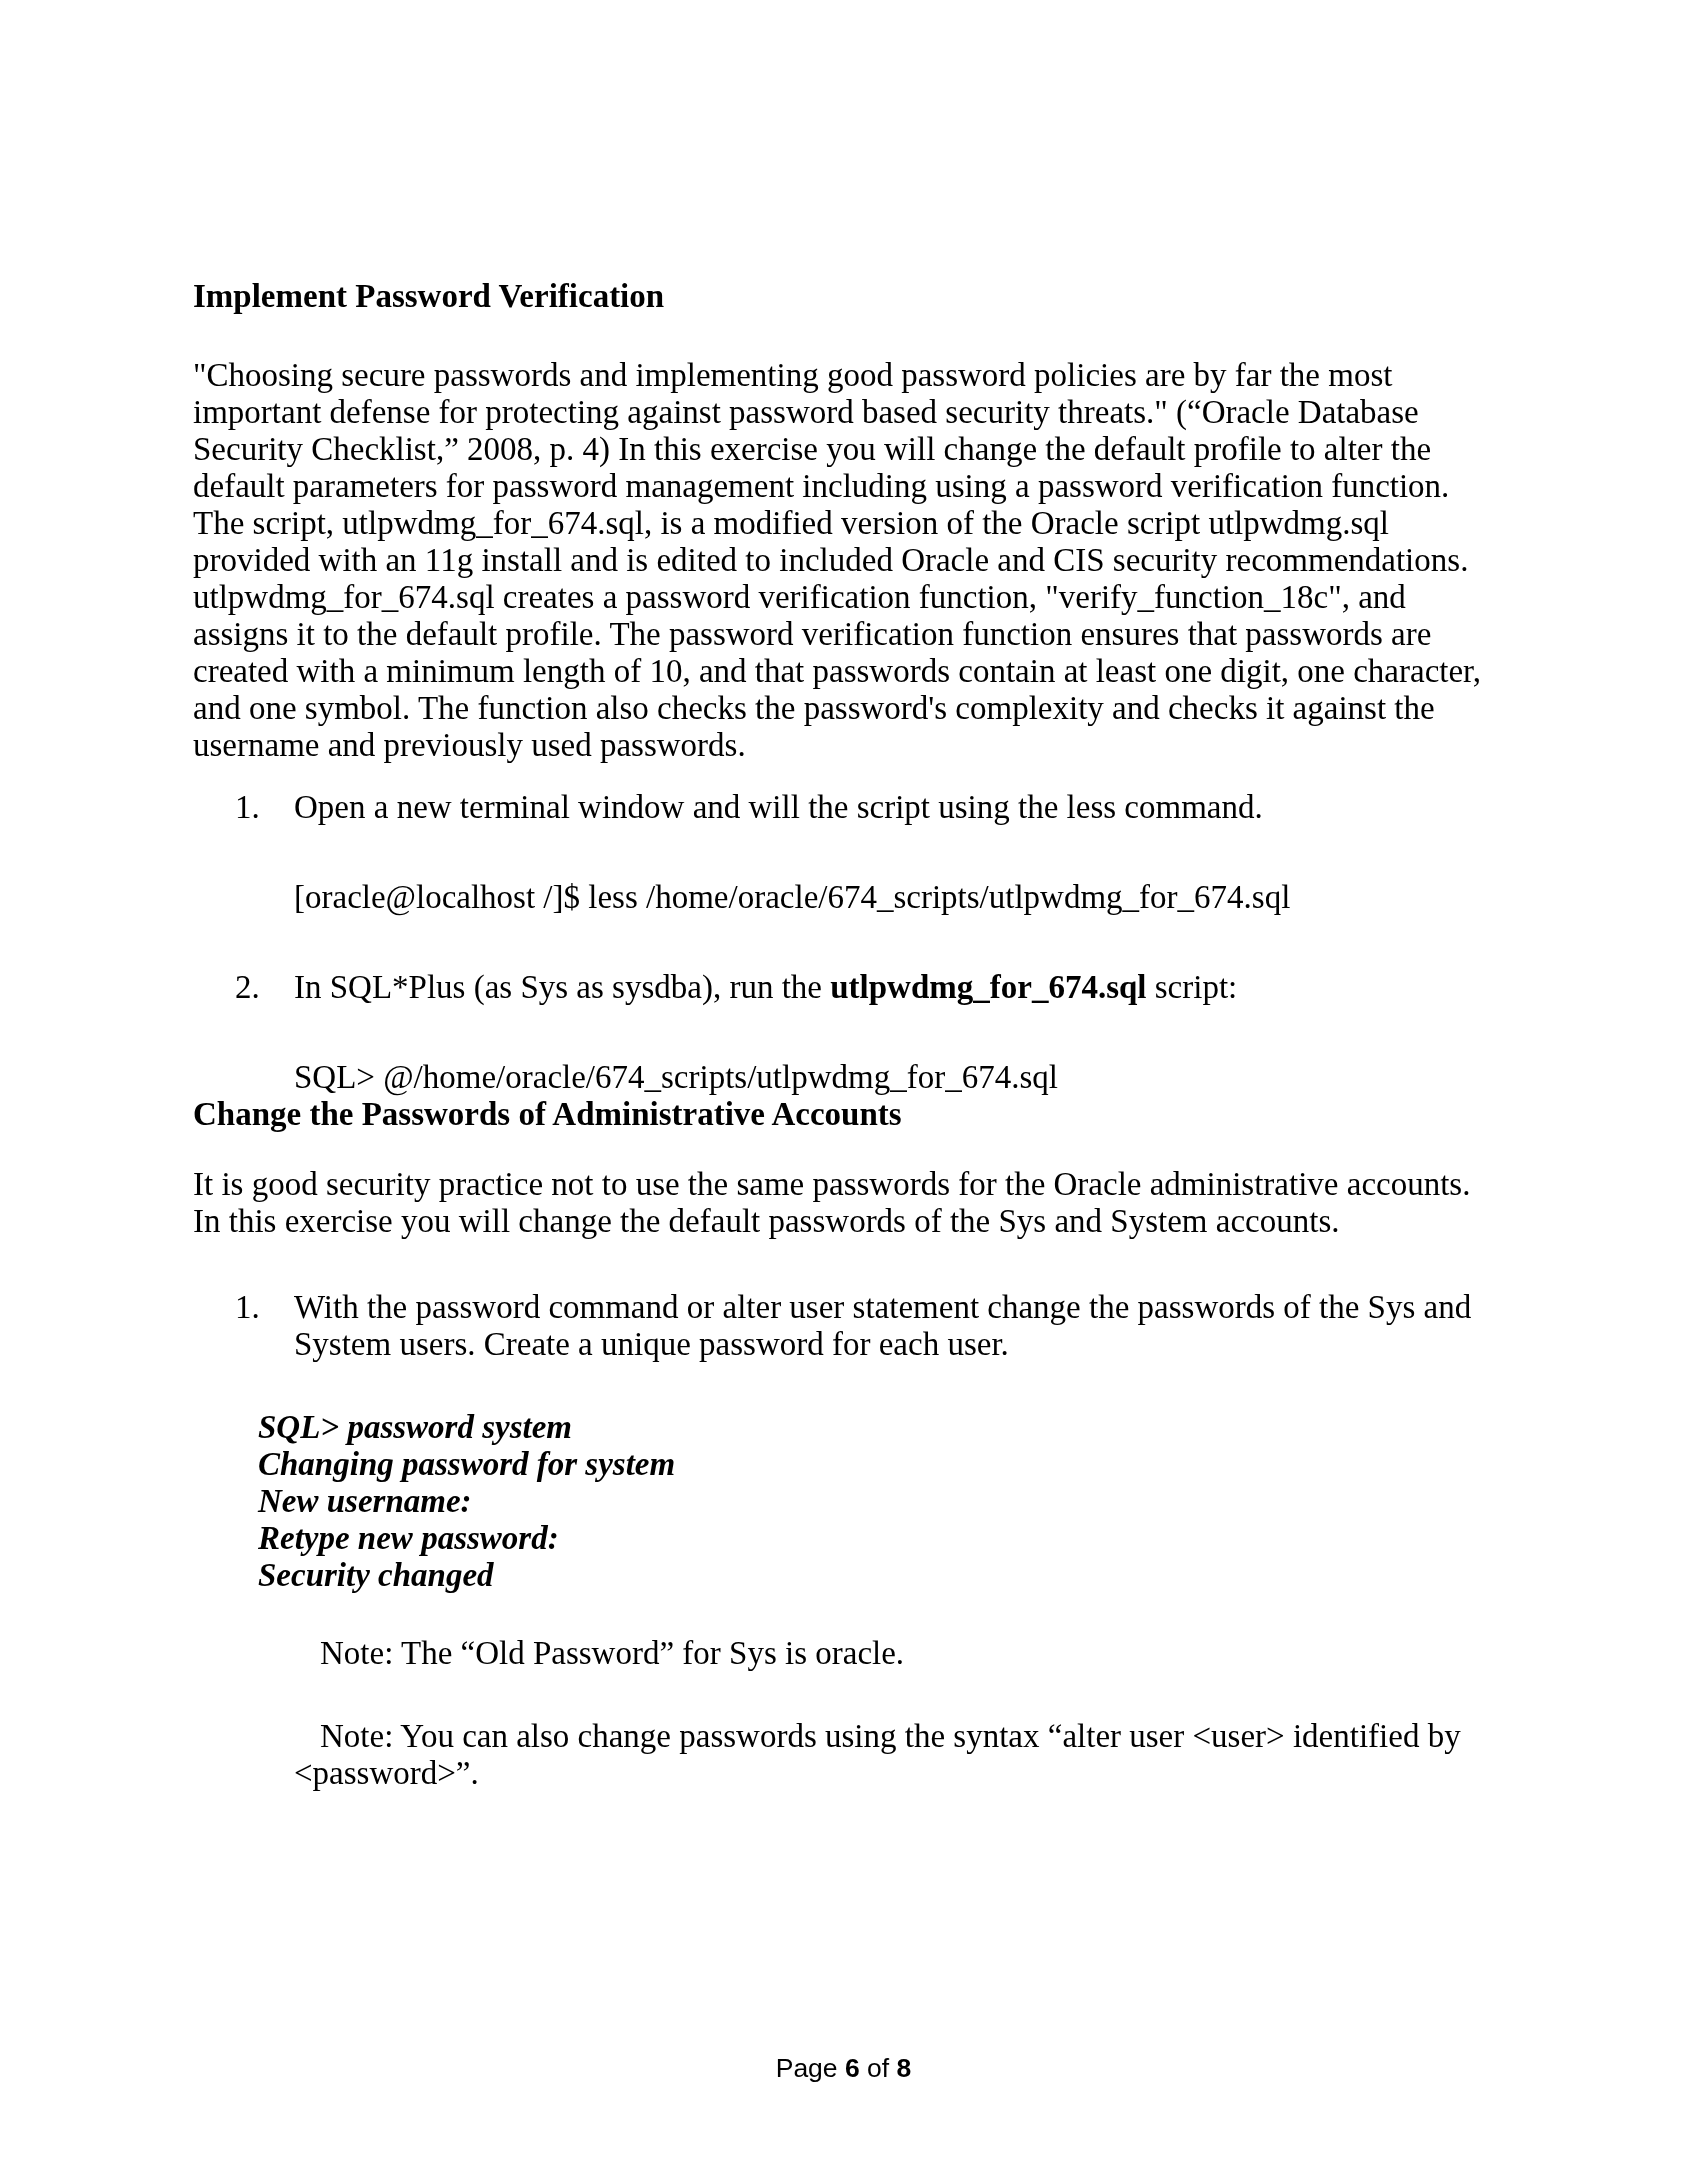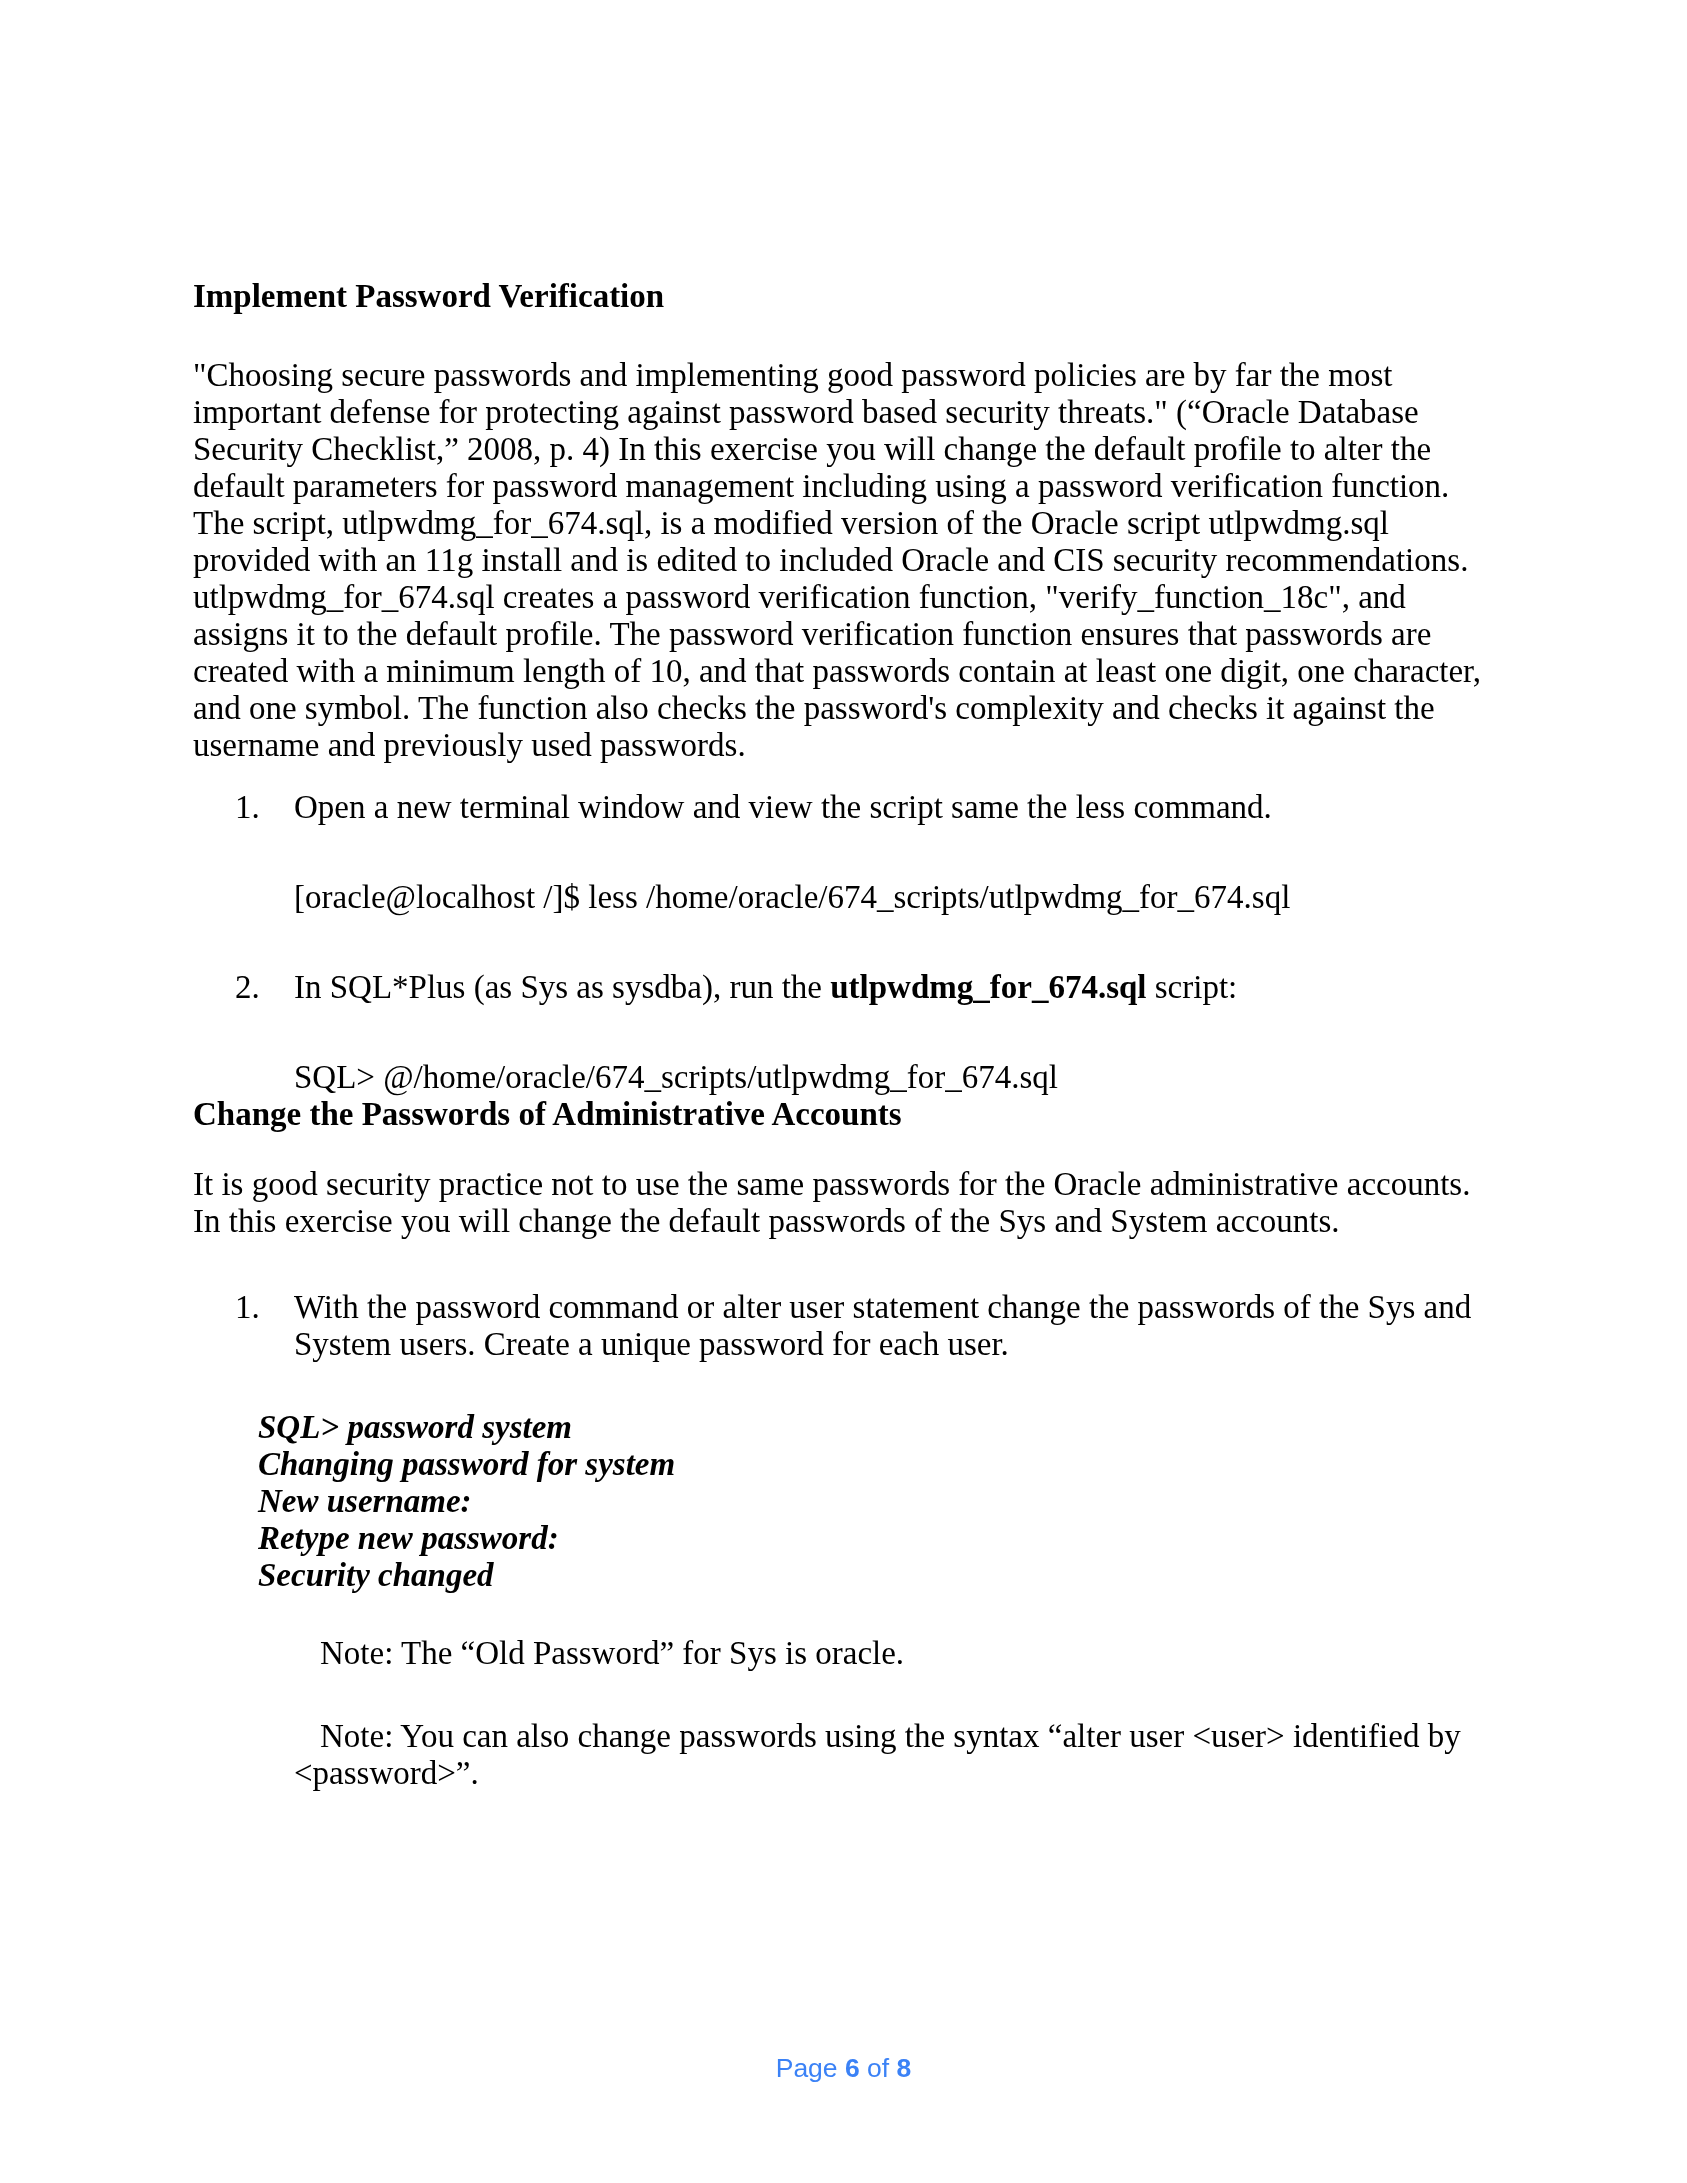--- a/index.html
+++ b/index.html
@@ -78,40 +78,40 @@
   }
   .page-footer {
     position: absolute;
     top: 2052px;
     left: 0;
     width: 1687px;
     text-align: center;
     font-family: "Liberation Sans", sans-serif;
     font-size: 26.5px;
     line-height: 32px;
-    color: #3b82f6;
+    color: #000000;
   }
   .footer-bold {
     font-weight: bold;
   }
 </style>
 </head>
 <body>
 
 <div class="page">
   <div class="content">
 
     <h1 class="doc-heading">Implement Password Verification</h1>
 
     <p class="para m-after-h1">"Choosing secure passwords and implementing good password policies are by far the most important defense for protecting against password based security threats." (“Oracle Database Security Checklist,” 2008, p. 4) In this exercise you will change the default profile to alter the default parameters for password management including using a password verification function. The script, utlpwdmg_for_674.sql, is a modified version of the Oracle script utlpwdmg.sql provided with an 11g install and is edited to included Oracle and CIS security recommendations. utlpwdmg_for_674.sql creates a password verification function, "verify_function_18c", and assigns it to the default profile. The password verification function ensures that passwords are created with a minimum length of 10, and that passwords contain at least one digit, one character, and one symbol. The function also checks the password's complexity and checks it against the
 username and previously used passwords.</p>
 
     <div class="list-item m-para1-step">
       <span class="step-number">1.</span>
-      <span>Open a new terminal window and view the script same the less command.</span>
+      <span>Open a new terminal window and will the script using the less command.</span>
     </div>
 
     <div class="command-line m-cmd-gap">[oracle@localhost /]$ less /home/oracle/674_scripts/utlpwdmg_for_674.sql</div>
 
     <div class="list-item m-step-gap">
       <span class="step-number">2.</span>
       <span>In SQL*Plus (as Sys as sysdba), run the </span><span class="bold-inline">utlpwdmg_for_674.sql</span><span> script:</span>
     </div>
 
     <div class="command-line m-cmd-gap">SQL&gt; @/home/oracle/674_scripts/utlpwdmg_for_674.sql</div>

